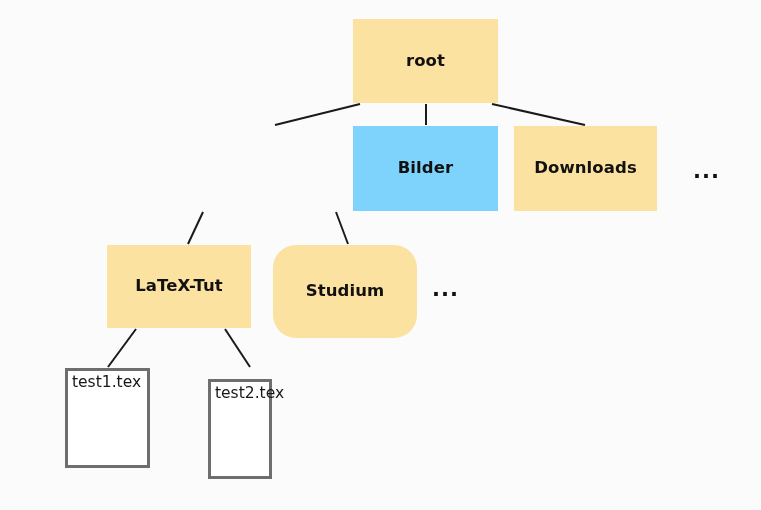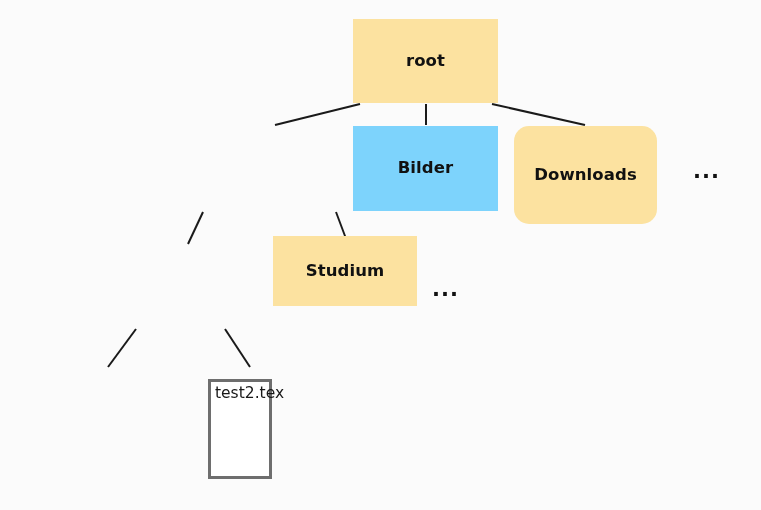--- a/index.html
+++ b/index.html
@@ -90,29 +90,35 @@
 
   <div class="node folder" style="left: 353px; top: 19px; width: 145px; height: 84px; background: rgb(252, 226, 160);">
     <span class="node-label">root</span>
   </div>
 
 
   <div class="node folder" style="left: 353px; top: 126px; width: 145px; height: 85px; background: #7dd3fc;">
     <span class="node-label">Bilder</span>
   </div>
 
-  <div class="node folder" style="left: 514px; top: 126px; width: 143px; height: 98px; background: rgb(252, 226, 160); border-radius: 15px;">
+  <div class="node folder" style="left: 514px; top: 126px; width: 143px; height: 85px; background: rgb(252, 226, 160);">
     <span class="node-label">Downloads</span>
   </div>
 
+  <div class="node folder" style="left: 107px; top: 245px; width: 144px; height: 83px; background: rgb(252, 226, 160);">
+    <span class="node-label">LaTeX-Tut</span>
+  </div>
 
-  <div class="node folder" style="left: 273px; top: 236px; width: 144px; height: 70px; background: rgb(252, 226, 160);">
+  <div class="node folder" style="left: 273px; top: 245px; width: 144px; height: 93px; background: rgb(252, 226, 160); border-radius: 23px;">
     <span class="node-label">Studium</span>
   </div>
 
+  <div class="node file" style="left: 65px; top: 368px; width: 85px; height: 100px; background: rgb(255, 255, 255); border-color: rgb(110, 110, 110);">
+    <span class="node-label">test1.tex</span>
+  </div>
 
   <div class="node file" style="left: 208px; top: 368px; width: 64px; height: 100px; background: rgb(255, 255, 255); border-color: rgb(110, 110, 110); margin-top: 11px;">
     <span class="node-label">test2.tex</span>
   </div>
 
   <div class="ellipsis" style="left: 693px; top: 161px; color: rgb(17, 17, 17);">...</div>
 
   <div class="ellipsis" style="left: 432px; top: 279px; color: rgb(17, 17, 17);">...</div>
 
 </div>

